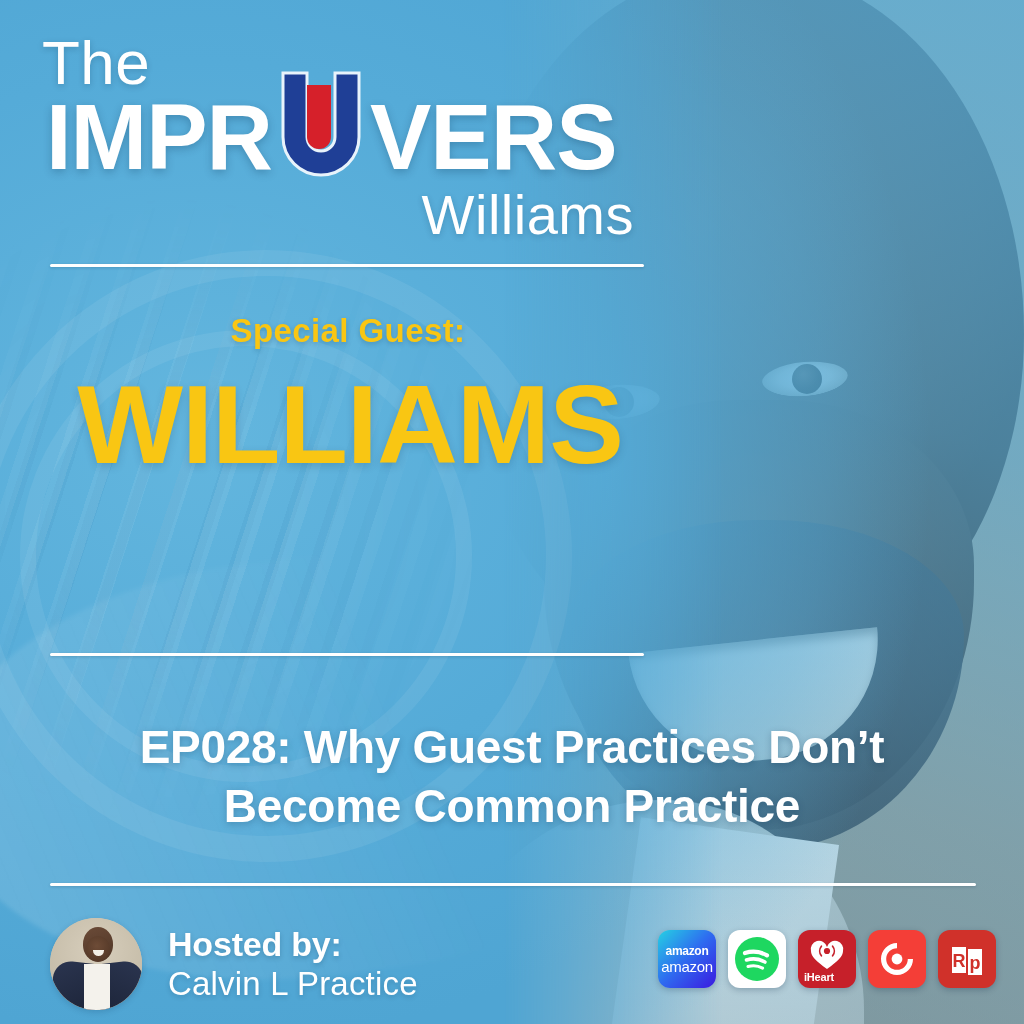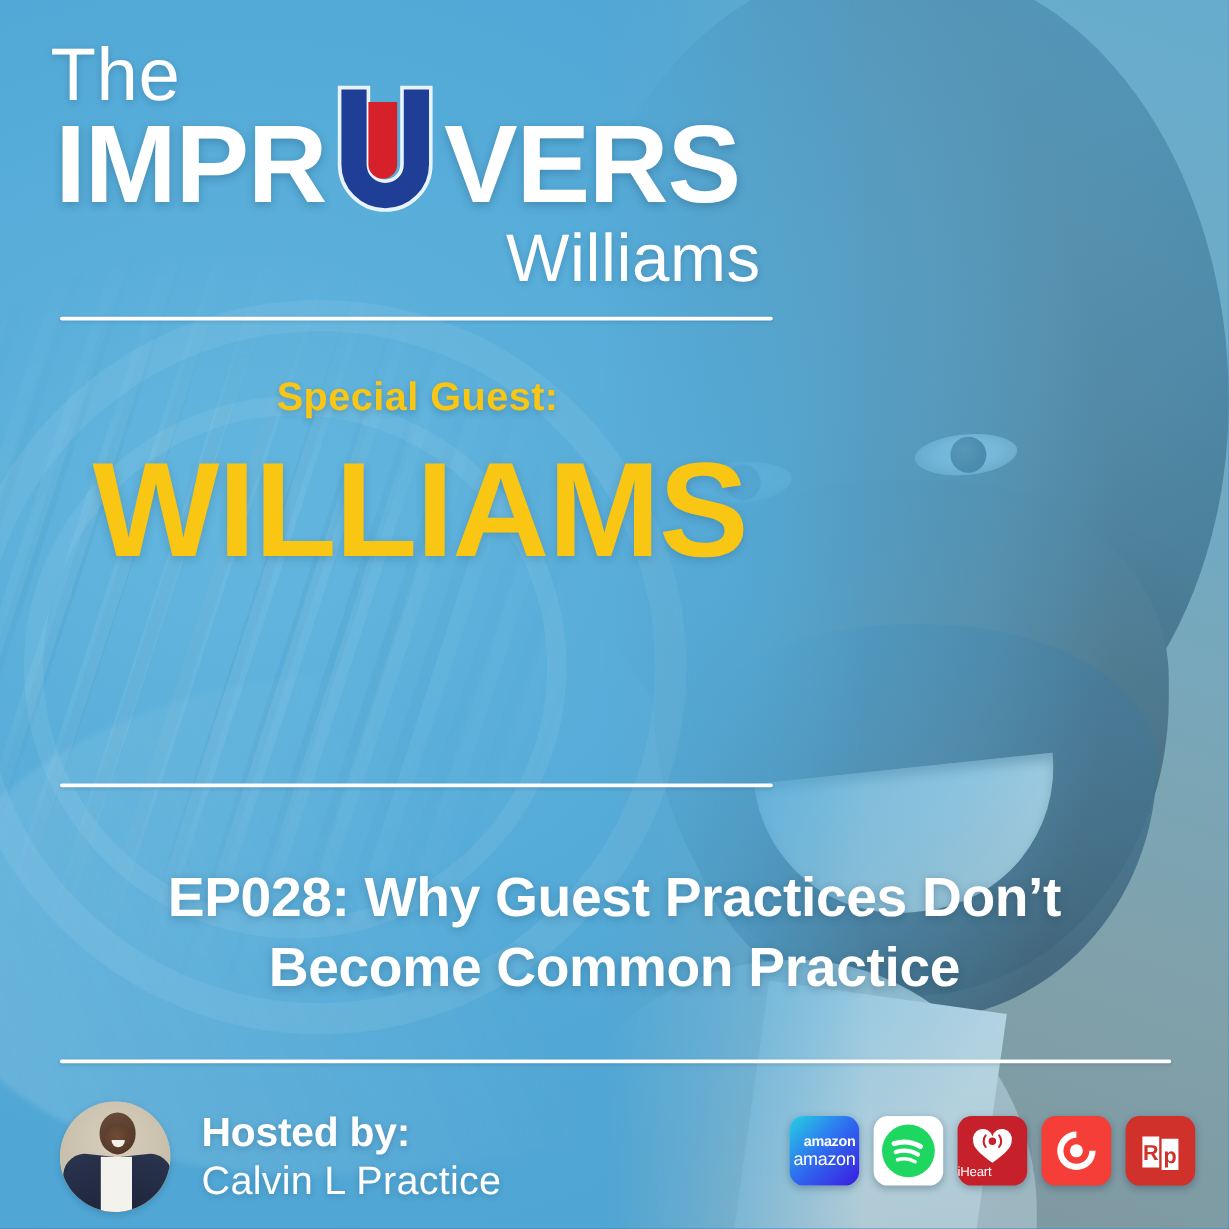--- a/index.html
+++ b/index.html
@@ -190,26 +190,26 @@
   .hosted-by{color:#fff;font-size:34px;font-weight:800;line-height:1.15;letter-spacing:-.2px;
     text-shadow:0 2px 5px rgba(0,40,70,.22);}
   .host-name{color:#fff;font-size:33px;font-weight:300;line-height:1.2;letter-spacing:.2px;
     text-shadow:0 2px 5px rgba(0,40,70,.2);}
   
   .badges{position:absolute;right:28px;top:930px;display:flex;gap:12px;align-items:center;}
   .badge{width:58px;height:58px;border-radius:12px;overflow:hidden;position:relative;
     display:flex;align-items:center;justify-content:center;
     box-shadow:0 2px 6px rgba(0,30,60,.25);}
   .badge-amazon{background:linear-gradient(135deg,#25d1e3 0%,#2e6df0 48%,#3b1ae0 100%);}
-  .badge-amazon .am{color:#fff;text-align:right;line-height:1;}
+  .badge-amazon .am{color:#fff;text-align:center;line-height:1;}
   .badge-amazon .am1{font-size:12px;font-weight:700;letter-spacing:-.3px;}
   .badge-amazon .am2{font-size:15px;font-weight:400;margin-top:2px;letter-spacing:-.3px;}
   .badge-spotify{background:#fff;}
   .badge-iheart{background:#c6202a;}
-  .badge-iheart .ih{font-size:11px;font-weight:400;color:#fff;position:absolute;bottom:5px;left:0;right:16px;text-align:left;letter-spacing:-.2px;}
+  .badge-iheart .ih{font-size:11px;font-weight:700;color:#fff;position:absolute;bottom:5px;left:0;right:16px;text-align:center;letter-spacing:-.2px;}
   .badge-pocket{background:#f43e37;}
   .badge-radiopublic{background:#d0312a;}
 </style>
 </head>
 <body>
 
 <div class="cover">
 
   <div class="bg-base"></div>
   <div class="bg-mic"></div>

